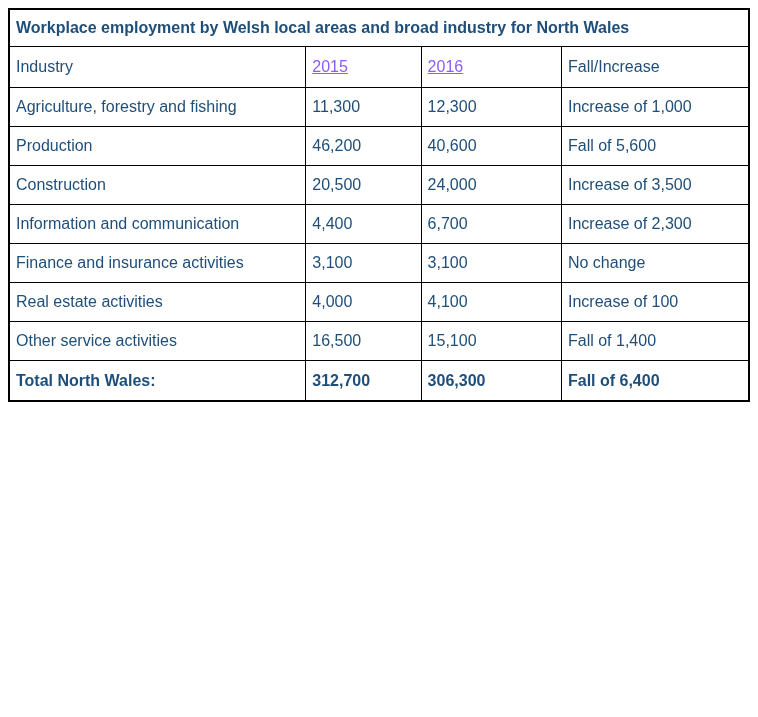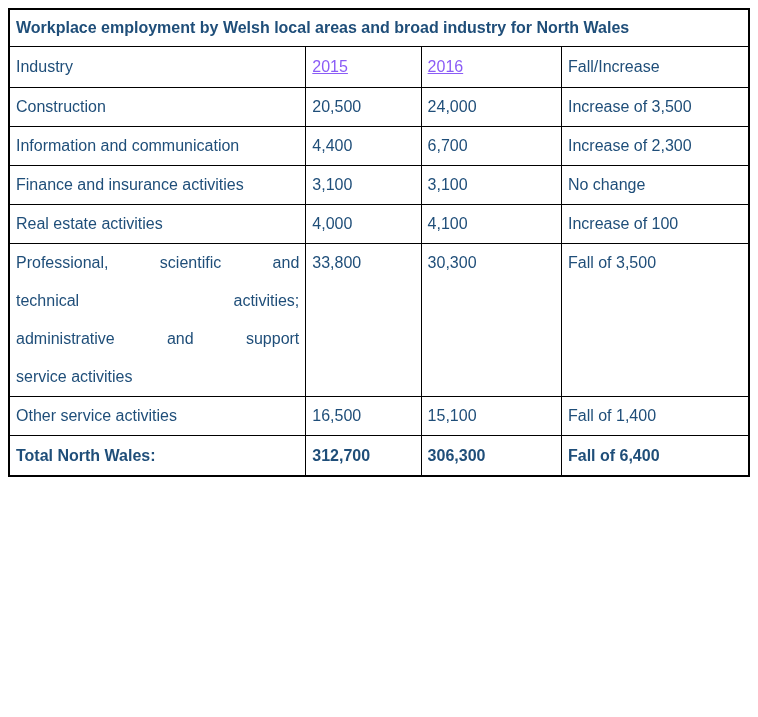--- a/index.html
+++ b/index.html
@@ -75,20 +75,36 @@
     <tr class="header-row">
       <td>Industry</td>
       <td><a class="year-link">2015</a></td>
       <td><a class="year-link">2016</a></td>
       <td>Fall/Increase</td>
     </tr>
   </tbody>
   <tbody>
       <tr>
         <td>
+          <div class="line">Agriculture, forestry and fishing</div>
+        </td>
+        <td>11,300</td>
+        <td>12,300</td>
+        <td>Increase of 1,000</td>
+      </tr>
+      <tr>
+        <td>
+          <div class="line">Production</div>
+        </td>
+        <td>46,200</td>
+        <td>40,600</td>
+        <td>Fall of 5,600</td>
+      </tr>
+      <tr>
+        <td>
           <div class="line">Construction</div>
         </td>
         <td>20,500</td>
         <td>24,000</td>
         <td>Increase of 3,500</td>
       </tr>
       <tr>
         <td>
           <div class="line">Information and communication</div>
         </td>
@@ -107,31 +123,20 @@
       <tr>
         <td>
           <div class="line">Real estate activities</div>
         </td>
         <td>4,000</td>
         <td>4,100</td>
         <td>Increase of 100</td>
       </tr>
       <tr>
         <td>
-          <div class="line just">Professional, scientific and</div>
-          <div class="line just">technical activities;</div>
-          <div class="line just">administrative and support</div>
-          <div class="line">service activities</div>
-        </td>
-        <td>33,800</td>
-        <td>30,300</td>
-        <td>Fall of 3,500</td>
-      </tr>
-      <tr>
-        <td>
           <div class="line">Other service activities</div>
         </td>
         <td>16,500</td>
         <td>15,100</td>
         <td>Fall of 1,400</td>
       </tr>
     </tbody>
   <tbody>
     <tr class="total-row">
       <td>Total North Wales:</td>

